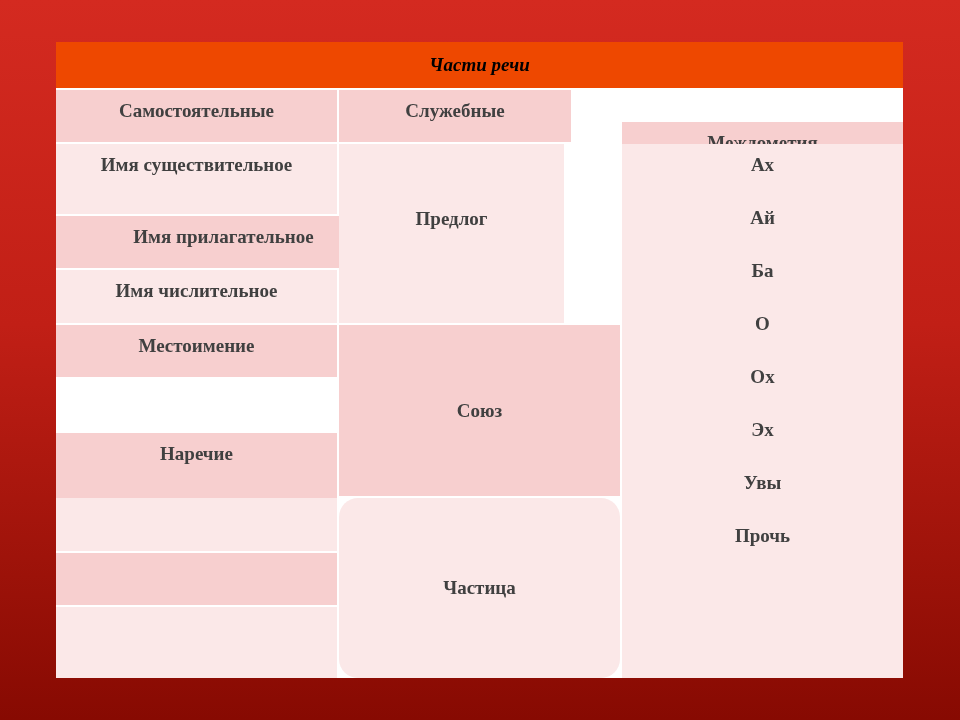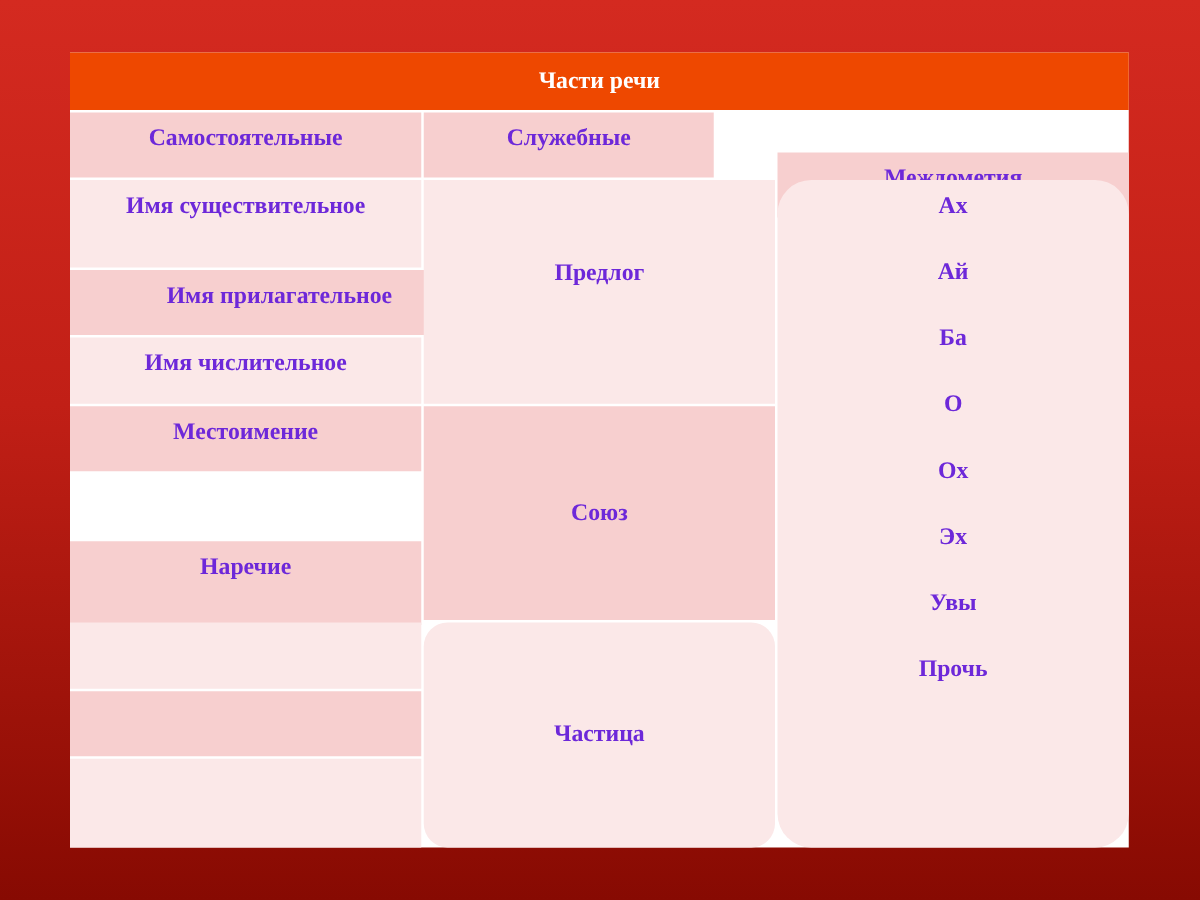--- a/index.html
+++ b/index.html
@@ -8,24 +8,24 @@
     background: linear-gradient(180deg, #d42a20 0%, #c11f16 45%, #9c1209 80%, #870a02 100%);
     font-family: "Liberation Serif", serif;
   }
   .slide { position:absolute; left:0; top:0; width:960px; height:720px; }
   .tbl {
     position:absolute; left:56px; top:42px; width:847px; height:636px;
     background:#fff;
   }
   .cell {
     position:absolute; box-sizing:border-box;
-    font-weight:bold; color:#6d28d9; font-size:19px;
+    font-weight:bold; color:#404040; font-size:19px;
     text-align:center;
   }
-  .hdr { background:#ee4800; color:#ffffff; font-size:19px; }
+  .hdr { background:#ee4800; color:#000000; font-size:19px;font-style:italic; }
   .dark { background:#f7cfcf; }
   .light { background:#fbe8e8; }
   .ctr { display:flex; align-items:center; justify-content:center; }
   .top { padding-top:10px; }
   .interj { display:flex; flex-direction:column; align-items:center; padding-top:10px; }
   .interj span { display:block; height:53px; line-height:22px; }
 </style>
 </head>
 <body>
 
@@ -40,25 +40,25 @@
 
     <div class="cell light top" style="left:0;top:102px;width:281px;height:70px;">Имя существительное</div>
     <div class="cell dark top" style="left:0;top:174px;width:335px;height:52px;">Имя прилагательное</div>
     <div class="cell light top" style="left:0;top:228px;width:281px;height:53px;">Имя числительное</div>
     <div class="cell dark top" style="left:0;top:283px;width:281px;height:52px;">Местоимение</div>
     <div class="cell dark top" style="left:0;top:391px;width:281px;height:67px;font-family:Liberation Serif, serif;">Наречие</div>
     <div class="cell light top" style="left:0;top:456px;width:281px;height:53px;"></div>
     <div class="cell dark top" style="left:0;top:511px;width:281px;height:52px;"></div>
     <div class="cell light top" style="left:0;top:565px;width:281px;height:71px;"></div>
 
-    <div class="cell light ctr" style="left:283px;top:102px;width:281px;height:179px;padding-bottom:30px;">Предлог</div>
+    <div class="cell light ctr" style="left:283px;top:102px;width:225px;height:179px;padding-bottom:30px;">Предлог</div>
     <div class="cell dark ctr" style="left:283px;top:283px;width:281px;height:171px;">Союз</div>
     <div class="cell light ctr" style="left:283px;top:456px;width:281px;height:180px;border-radius:19px;">Частица</div>
 
-    <div class="cell light interj" style="left:566px;top:102px;width:281px;height:534px;border-radius:27px;">
+    <div class="cell light interj" style="left:566px;top:102px;width:281px;height:534px;">
       <span>Ах</span>
       <span>Ай</span>
       <span>Ба</span>
       <span>О</span>
       <span>Ох</span>
       <span>Эх</span>
       <span>Увы</span>
       <span>Прочь</span>
     </div>
   </div>

